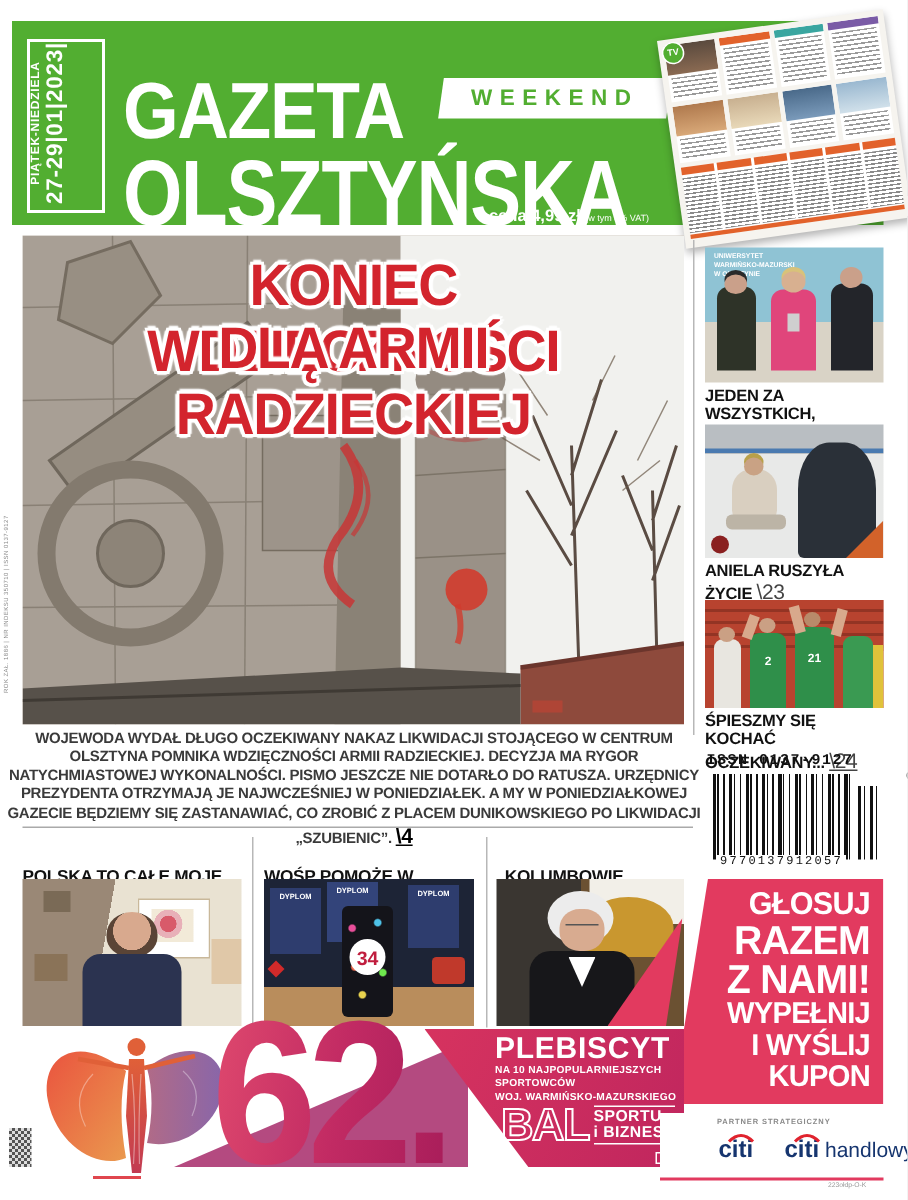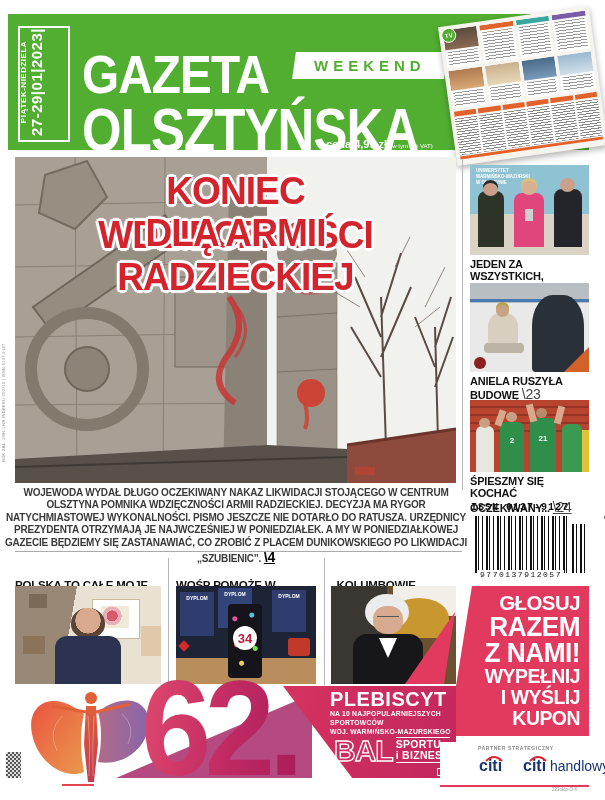--- a/index.html
+++ b/index.html
@@ -359,21 +359,21 @@
   <div class="abs sb-photo sb2">
     <div class="ph" style="left:0;top:16px;width:119px;height:3px;background:#4a7ab0;"></div>
     <div class="ph" style="left:18px;top:30px;width:30px;height:34px;background:#d9cfc0;border-radius:40% 40% 20% 20%;"></div>
     <div class="ph" style="left:26px;top:22px;width:13px;height:12px;background:#c9a284;border-radius:50%;box-shadow:0 -3px 0 #b8a04a;"></div>
     <div class="ph" style="left:14px;top:60px;width:40px;height:10px;background:#bcb4a6;border-radius:4px;"></div>
     <div class="ph" style="left:62px;top:12px;width:52px;height:77px;background:#2a3038;border-radius:40% 40% 4px 4px;"></div>
     <div class="ph" style="left:94px;top:64px;width:25px;height:25px;background:#d2622a;clip-path:polygon(100% 0,100% 100%,0 100%);"></div>
     <div class="ph" style="left:4px;top:74px;width:12px;height:12px;background:#8a2020;border-radius:50%;"></div>
   </div>
   <div class="abs sb-cap sbc2">
-    <span>ANIELA RUSZYŁA BUDOWĘ</span> <span class="ref">\23</span>
+    <span>ANIELA RUSZYŁA ŻYCIE</span> <span class="ref">\23</span>
   </div>
 
   <div class="abs sb-photo sb3">
     <div class="ph" style="left:0;top:0;width:119px;height:34px;background:repeating-linear-gradient(#b8432f 0 6px,#933424 6px 8px);"></div>
     <div class="ph" style="left:6px;top:26px;width:18px;height:46px;background:#e8e6e0;border-radius:6px 6px 0 0;"></div>
     <div class="ph" style="left:9px;top:18px;width:11px;height:10px;background:#caa084;border-radius:50%;"></div>
     <div class="ph" style="left:30px;top:22px;width:24px;height:50px;background:#2f8f4a;border-radius:6px 6px 0 0;color:#fff;font-size:8px;font-weight:bold;text-align:center;padding-top:14px;box-sizing:border-box;"><span>2</span></div>
     <div class="ph" style="left:27px;top:10px;width:7px;height:16px;background:#d8a98c;transform:rotate(20deg);"></div>
     <div class="ph" style="left:60px;top:18px;width:26px;height:68px;background:#2f8f4a;border-radius:6px 6px 0 0;color:#fff;font-size:8px;font-weight:bold;text-align:center;padding-top:16px;box-sizing:border-box;"><span>21</span></div>
     <div class="ph" style="left:58px;top:4px;width:7px;height:18px;background:#d8a98c;transform:rotate(-15deg);"></div>

